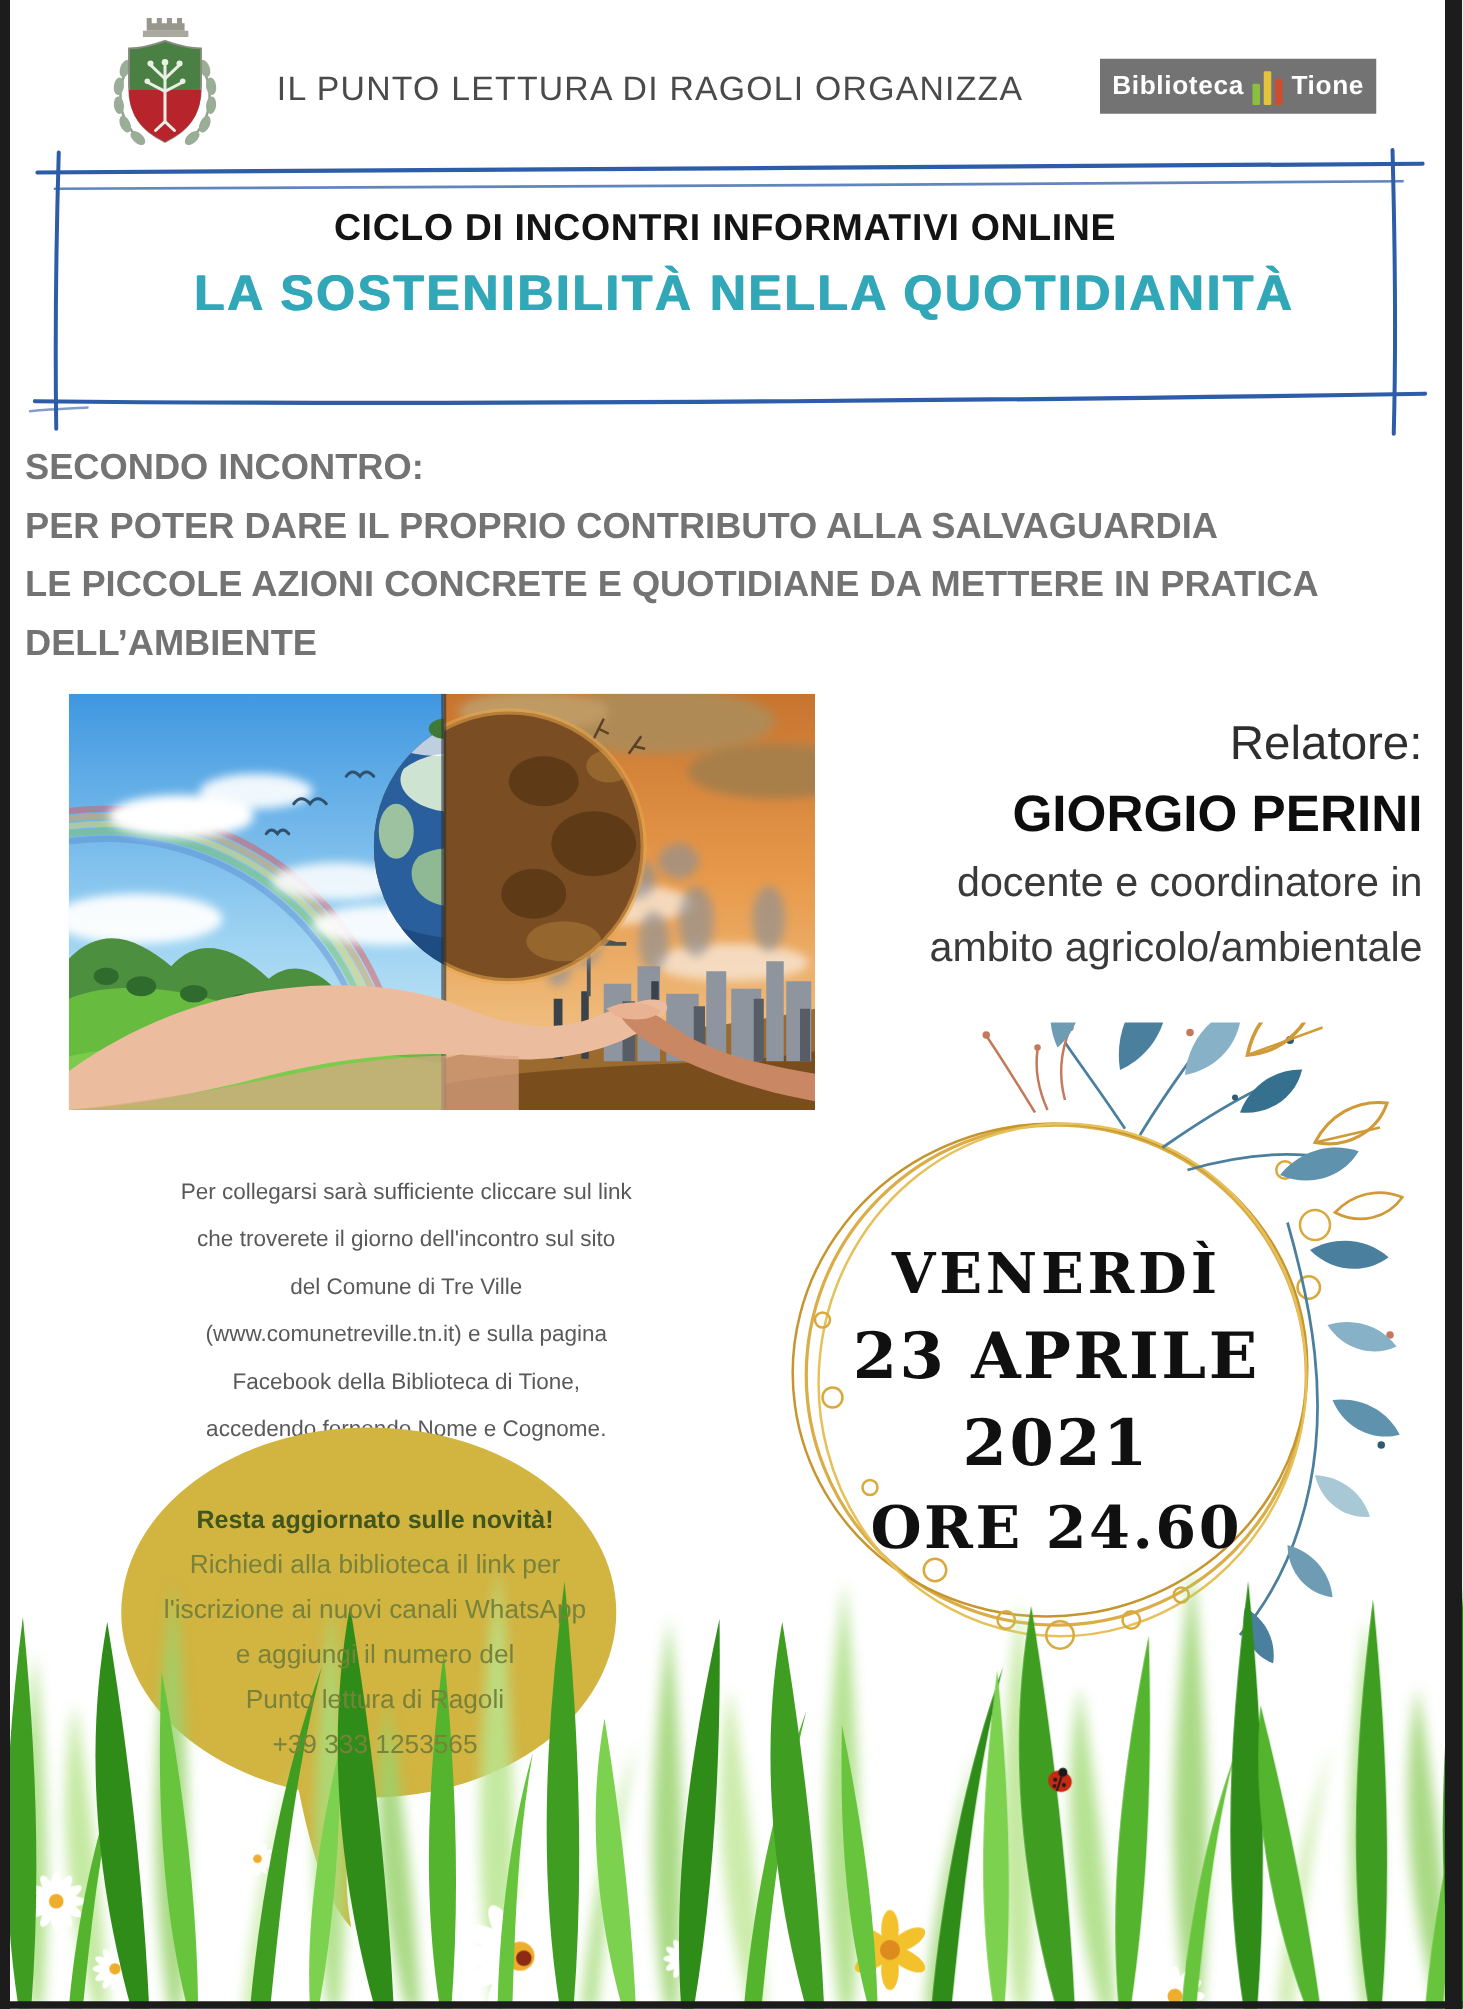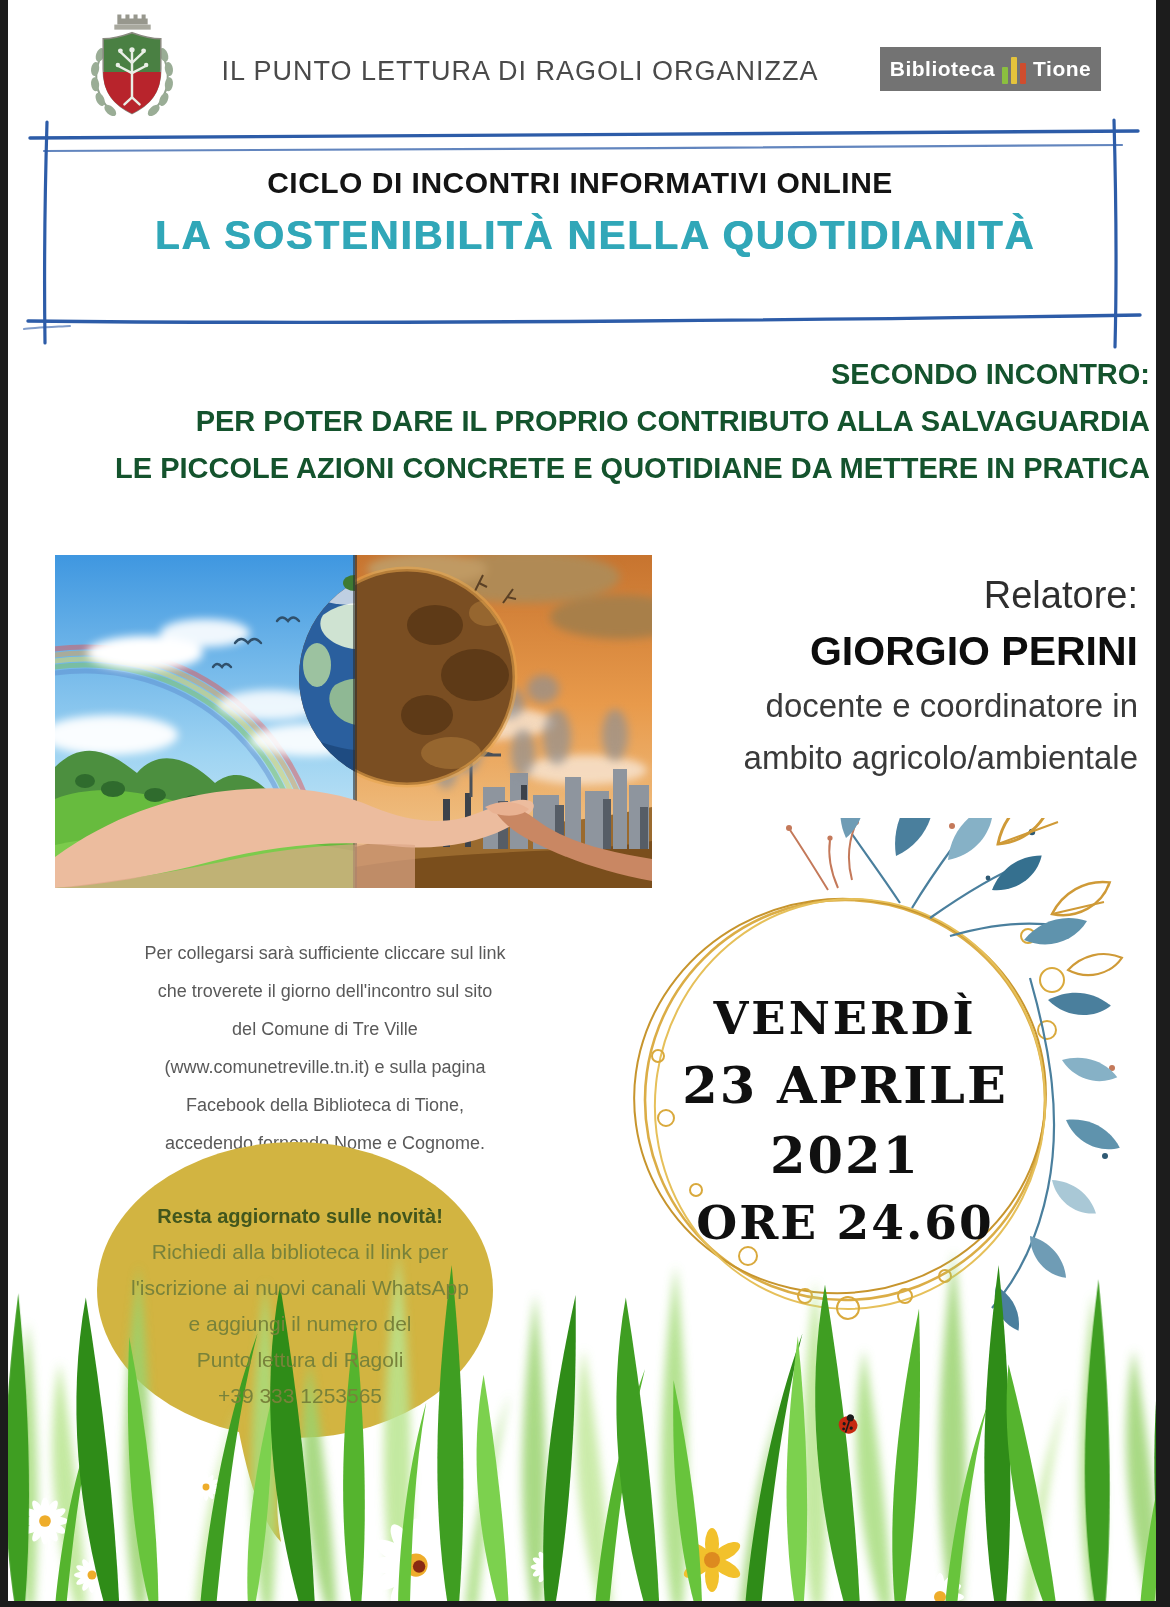--- a/index.html
+++ b/index.html
@@ -30,21 +30,21 @@
   .books .b3{height:21px;background:#cf4d2e;}
 
   
   .series-title{left:45px;width:1070px;top:166px;text-align:center;
     font-size:30px;font-weight:800;color:#141414;letter-spacing:.5px;}
   .main-title{left:45px;width:1070px;top:213px;text-align:center;
     font-size:40px;font-weight:800;letter-spacing:2px;
     text-shadow:1px 0 0 currentColor;margin-left:15px;}
 
   
-  .meeting{left:20px;width:1130px;top:351px;text-align:right;color:#14532d;}
+  .meeting{left:20px;width:1130px;top:351px;text-align:left;color:#737373;}
   .meeting .hd{font-size:29px;font-weight:700;line-height:47px;}
   .meeting .ln{font-size:29px;font-weight:700;line-height:47px;white-space:nowrap;}
 
   
   .speaker{right:32px;top:568px;width:490px;text-align:right;}
   .speaker .label{font-size:38px;color:#2e2e2e;font-weight:400;line-height:54px;}
   .speaker .name{font-size:41px;color:#0d0d0d;font-weight:800;line-height:58px;}
   .speaker .role{font-size:33px;color:#3a3a3a;font-weight:400;line-height:52px;white-space:nowrap;}
 
   
@@ -130,20 +130,21 @@
     </g>
   </svg>
 
   <div class="abs series-title">CICLO DI INCONTRI INFORMATIVI ONLINE</div>
   <div class="abs main-title" id="main-title" style="color: rgb(49, 167, 184);">LA SOSTENIBILITÀ NELLA QUOTIDIANITÀ</div>
 
   <div class="abs meeting">
     <div class="hd">SECONDO INCONTRO:</div>
     <div class="ln">PER POTER DARE IL PROPRIO CONTRIBUTO ALLA SALVAGUARDIA</div>
     <div class="ln">LE PICCOLE AZIONI CONCRETE E QUOTIDIANE DA METTERE IN PRATICA</div>
+    <div class="ln">DELL’AMBIENTE</div>
   </div>
 
   <svg class="abs" style="left:55px;top:555px;width:597px;height:333px;" viewBox="0 0 597 333">
     <defs>
       <linearGradient id="skyL" x1="0" y1="0" x2="0" y2="1">
         <stop offset="0" stop-color="#3f97e0"></stop>
           <stop offset="0.6" stop-color="#9fd4f2"></stop>
           <stop offset="1" stop-color="#d8eef7"></stop>
       </linearGradient>
       <linearGradient id="skyR" x1="0" y1="0" x2="0" y2="1">

